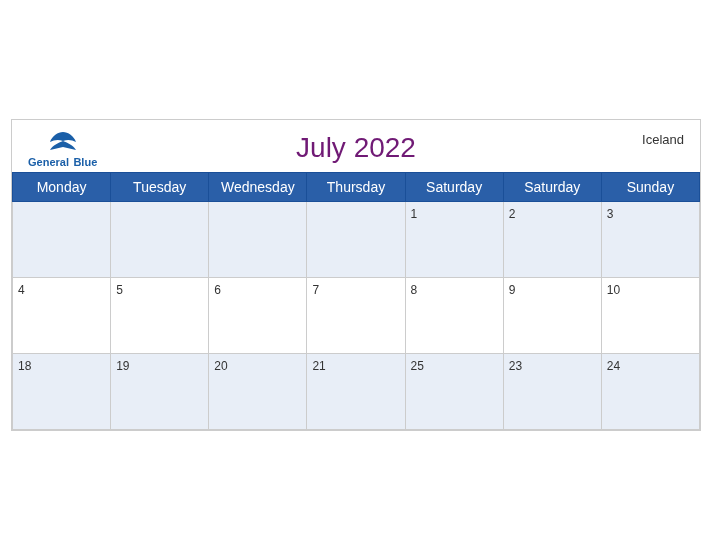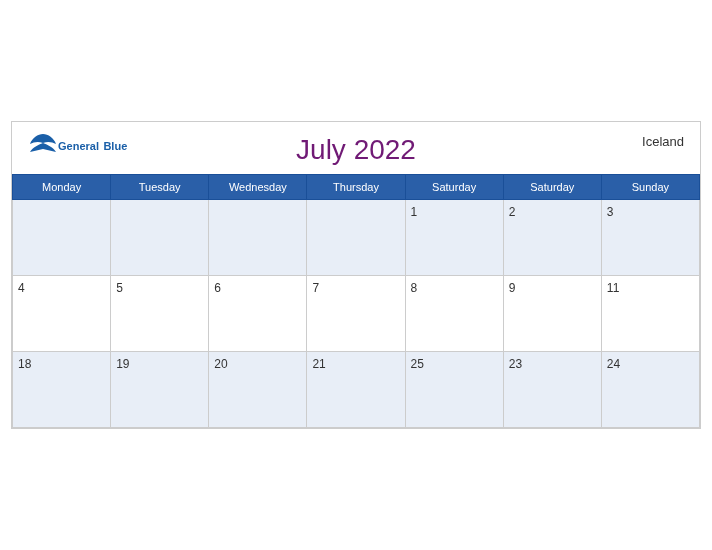--- a/index.html
+++ b/index.html
@@ -22,22 +22,22 @@
       align-items: center;
       justify-content: center;
       padding: 12px 16px 8px;
       position: relative;
     }
     .logo {
       position: absolute;
       left: 16px;
       top: 10px;
       display: flex;
-      flex-direction: row;
-      align-items: flex-end;
+      flex-direction: column;
+      align-items: center;
     }
     .logo-text {
       font-size: 11px;
       color: #1a5fa8;
       font-weight: bold;
       line-height: 1;
     }
     .logo-blue {
       font-size: 11px;
       color: #1a5fa8;
@@ -62,21 +62,21 @@
     }
     .calendar-grid {
       width: 100%;
       border-collapse: collapse;
     }
     .calendar-grid th {
       background-color: #2a5fa8;
       color: #fff;
       text-align: center;
       padding: 6px 4px;
-      font-size: 11px;
+      font-size: 14px;
       font-weight: normal;
       border: 1px solid #1a4f98;
     }
     .calendar-grid td {
       border: 1px solid #ccc;
       vertical-align: top;
       width: calc(100% / 7);
       height: 76px;
       padding: 4px 5px;
       font-size: 13px;
@@ -137,21 +137,21 @@
           <td><span class="day-num">2</span></td>
           <td><span class="day-num">3</span></td>
         </tr>
         <tr>
           <td><span class="day-num">4</span></td>
           <td><span class="day-num">5</span></td>
           <td><span class="day-num">6</span></td>
           <td><span class="day-num">7</span></td>
           <td><span class="day-num">8</span></td>
           <td><span class="day-num">9</span></td>
-          <td><span class="day-num">11</span></td>
+          <td><span class="day-num">10</span></td>
         </tr>
         <tr>
           <td><span class="day-num">18</span></td>
           <td><span class="day-num">19</span></td>
           <td><span class="day-num">20</span></td>
           <td><span class="day-num">21</span></td>
           <td><span class="day-num">25</span></td>
           <td><span class="day-num">23</span></td>
           <td><span class="day-num">24</span></td>
         </tr>

